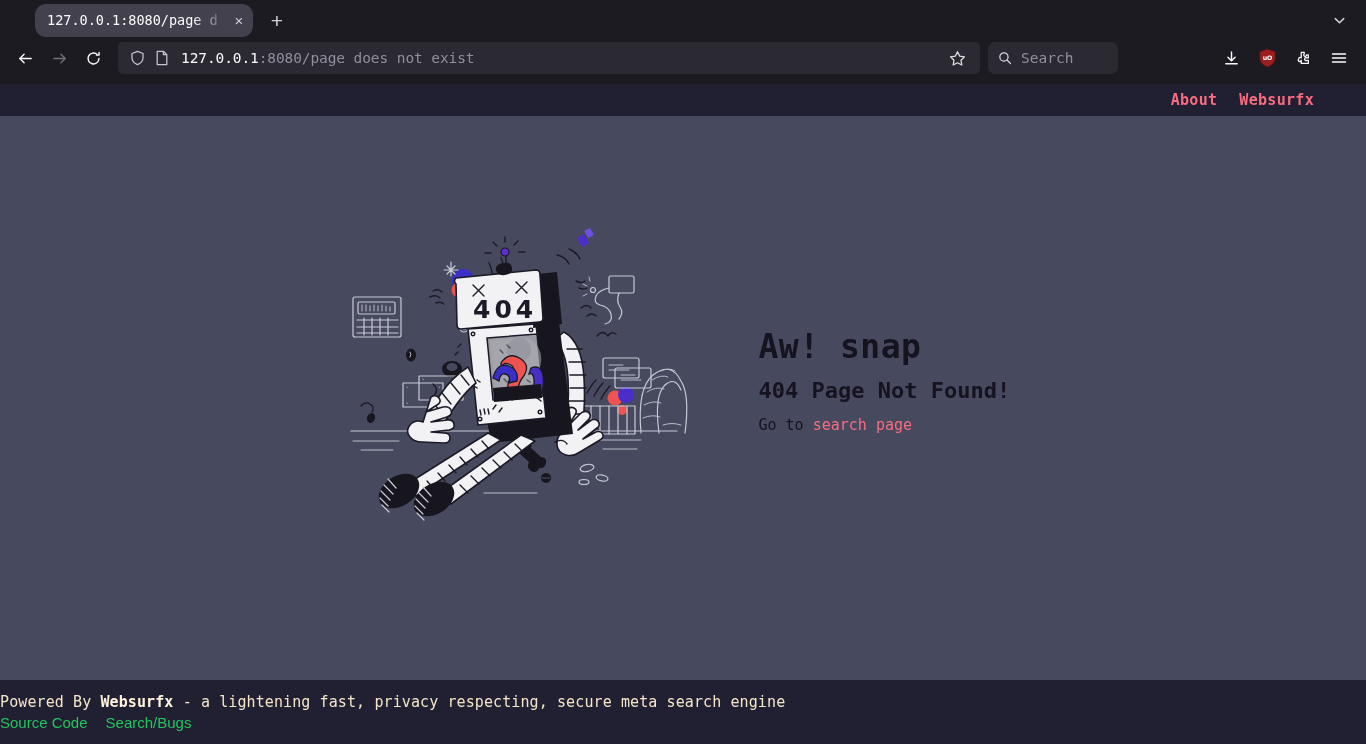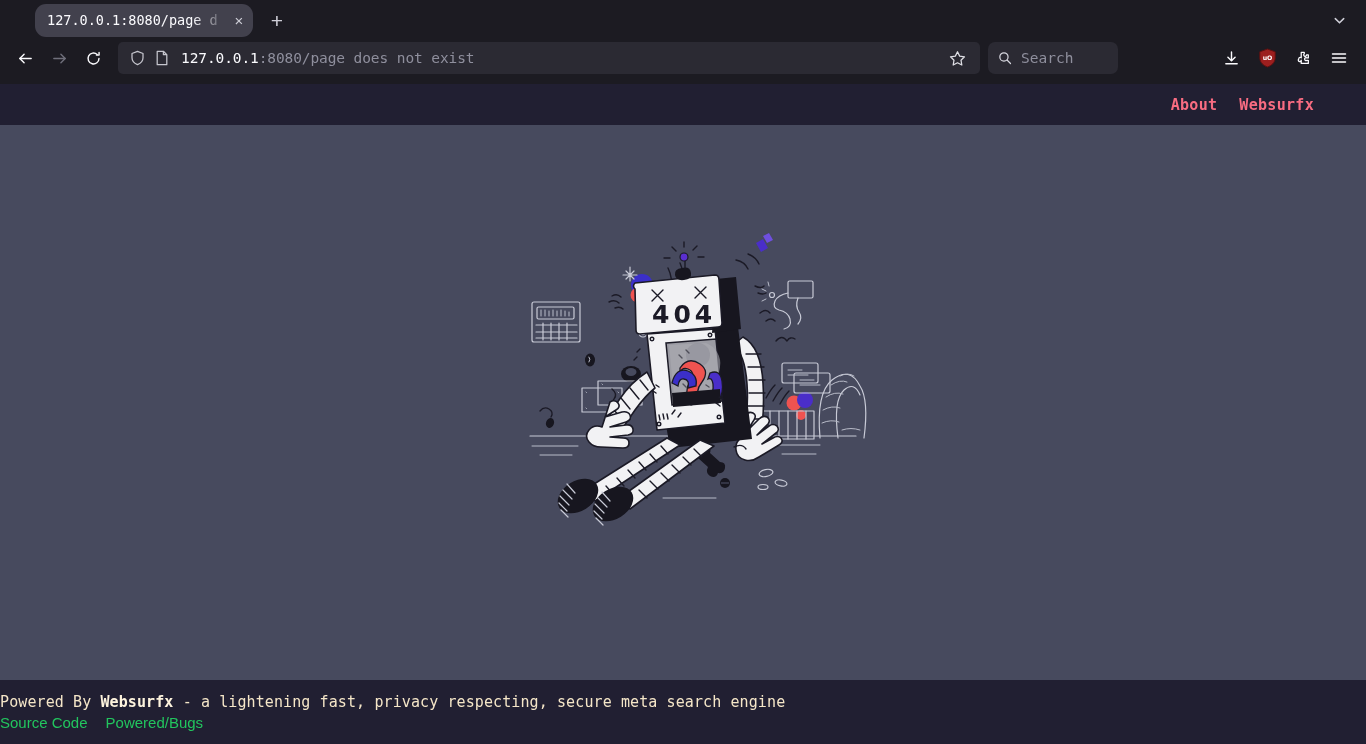--- a/index.html
+++ b/index.html
@@ -148,21 +148,21 @@
   #page-viewport {
     width: 1366px;
     height: 660px;
     background: #474a5e;
     position: relative;
     display: flex;
     flex-direction: column;
   }
 
   #site-header {
-    height: 41px;
+    height: 32px;
     background: #211f32;
     display: flex;
     align-items: center;
     justify-content: flex-end;
     padding-right: 52px;
     gap: 22px;
     flex: 0 0 auto;
   }
   .site-nav-link {
     font-family: "DejaVu Sans Mono", monospace;
@@ -476,22 +476,27 @@
         <ellipse class="blk" cx="58" cy="263" rx="22" ry="15" transform="rotate(-32 58 263)"></ellipse>
         <path class="ln" d="M47 251 l8 9 M43 257 l9 9 M40 263 l9 9 M39 270 l8 8 M41 277 l7 7" stroke="#d9dae3"></path>
         <ellipse class="blk" cx="93" cy="271" rx="22" ry="15" transform="rotate(-32 93 271)"></ellipse>
         <path class="ln" d="M82 259 l8 9 M78 265 l9 9 M75 271 l9 9 M74 278 l8 8 M76 285 l7 7" stroke="#d9dae3"></path>
 
         <path class="dk" d="M214 214 q8 -4 12 2"></path>
         <path class="dk" d="M120 116 l-3 3 M117 124 l-3 3"></path>
       </svg>
     </div>
 
+    <div id="error-text-block">
+      <div id="error-heading">Aw! snap</div>
+      <div id="error-subheading">404 Page Not Found!</div>
+      <div id="error-go-to-line"><span>Go to </span><a id="error-search-link" href="#">search page</a></div>
+    </div>
   </div>
 
   <div id="site-footer">
     <div id="footer-tagline"><span>Powered By </span><span id="footer-brand">Websurfx</span><span> - a lightening fast, privacy respecting, secure meta search engine</span></div>
     <div id="footer-links">
       <a class="footer-link" href="#">Source Code</a>
-      <a class="footer-link" href="#">Powered/Bugs</a>
+      <a class="footer-link" href="#">Search/Bugs</a>
     </div>
   </div>
 </div>
 
 </body></html>

